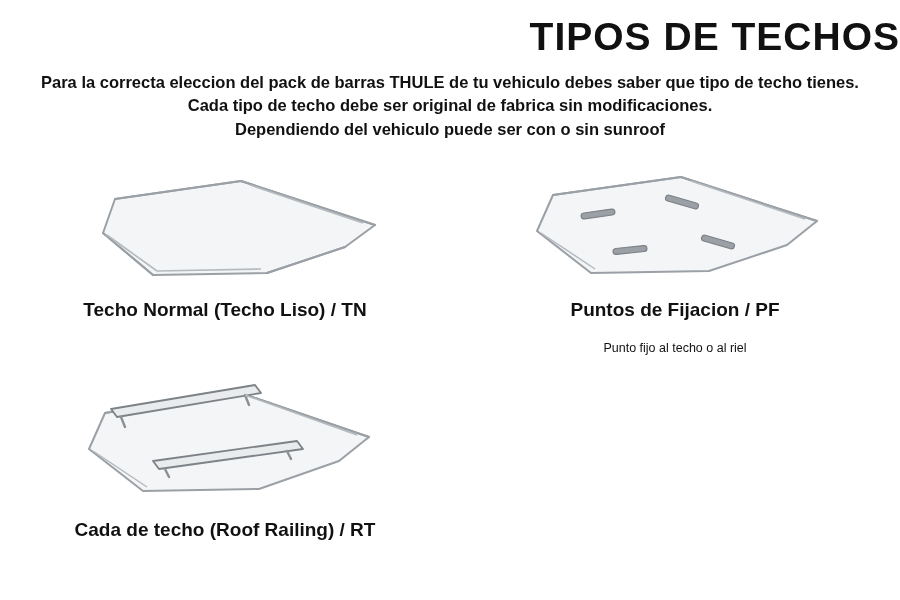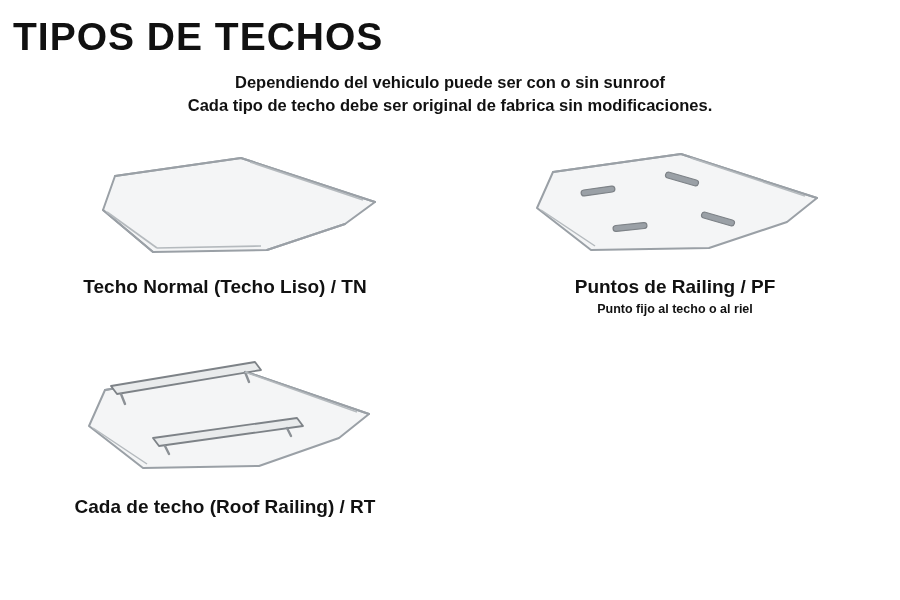--- a/index.html
+++ b/index.html
@@ -14,25 +14,25 @@
     color: #111111;
     overflow: hidden;
   }
   #page {
     position: relative;
     width: 900px;
     height: 600px;
     box-sizing: border-box;
   }
   .title {
-    text-align: left;
+    text-align: right;
     font-size: 39px;
     font-weight: bold;
     letter-spacing: 1px;
-    margin: 16px 0 0 13px;
+    margin: 16px 0 0 7px;
     line-height: 1.1;
   }
   .subtitle {
     text-align: center;
     font-size: 16.5px;
     font-weight: bold;
     line-height: 1.42;
     margin: 12px 26px 0 26px;
   }
   .subtitle .line {
@@ -61,39 +61,40 @@
   }
   .cell-label {
     font-size: 19px;
     font-weight: bold;
     text-align: right;
     margin-top: 4px;
     line-height: 1.2;
   }
   .cell-sublabel {
     font-size: 12.5px;
-    font-weight: bold;
+    font-weight: normal;
     text-align: right;
-    margin-top: 3px;
+    margin-top: 19px;
     line-height: 1.2;
   }
   .r2 .fig {
     height: 150px;
   }
 </style>
 </head>
 <body>
 
 <div id="page">
 
   <h1 class="title">TIPOS DE TECHOS</h1>
 
   <div class="subtitle">
+    <span class="line">Para la correcta eleccion del pack de barras THULE de tu vehiculo debes saber que tipo de techo tienes.</span>
+    <span class="line">Cada tipo de techo debe ser original de fabrica sin modificaciones.</span>
     <span class="line">Dependiendo del vehiculo puede ser con o sin sunroof</span>
-    <span class="line">Cada tipo de techo debe ser original de fabrica sin modificaciones.</span>
   </div>
 
   <div class="grid">
 
     <div class="cell r1">
       <svg class="fig" viewBox="0 0 360 140">
         <g fill="#f4f5f6" stroke="#9aa0a6" stroke-width="2" stroke-linejoin="round" stroke-linecap="round">
           <path d="M58 78 L70 44 L196 26 L330 70 L300 92 L222 118 L108 120 Z"></path>
           <path d="M58 78 L108 120" fill="none"></path>
           <path d="M70 44 L196 26" fill="none"></path>
@@ -121,21 +122,21 @@
           <rect x="86" y="56" width="34" height="6" rx="3" transform="rotate(-8 103 59)"></rect>
           <rect x="170" y="44" width="34" height="6" rx="3" transform="rotate(16 187 47)"></rect>
           <rect x="118" y="92" width="34" height="6" rx="3" transform="rotate(-6 135 95)"></rect>
           <rect x="206" y="84" width="34" height="6" rx="3" transform="rotate(16 223 87)"></rect>
         </g>
         <g fill="none" stroke="#b5babe" stroke-width="1.5">
           <path d="M46 78 L100 114"></path>
           <path d="M196 26 L310 64"></path>
         </g>
       </svg>
-      <div class="cell-label">Puntos de Railing / PF</div>
+      <div class="cell-label">Puntos de Fijacion / PF</div>
       <div class="cell-sublabel">Punto fijo al techo o al riel</div>
     </div>
 
 
     <div class="cell r2">
       <svg class="fig" viewBox="0 0 360 150">
         <g fill="#f4f5f6" stroke="#9aa0a6" stroke-width="2" stroke-linejoin="round" stroke-linecap="round">
           <path d="M44 84 L60 48 L190 26 L324 72 L294 96 L214 124 L98 126 Z"></path>
           <path d="M60 48 L190 26" fill="none"></path>
           <path d="M190 26 L324 72" fill="none"></path>

